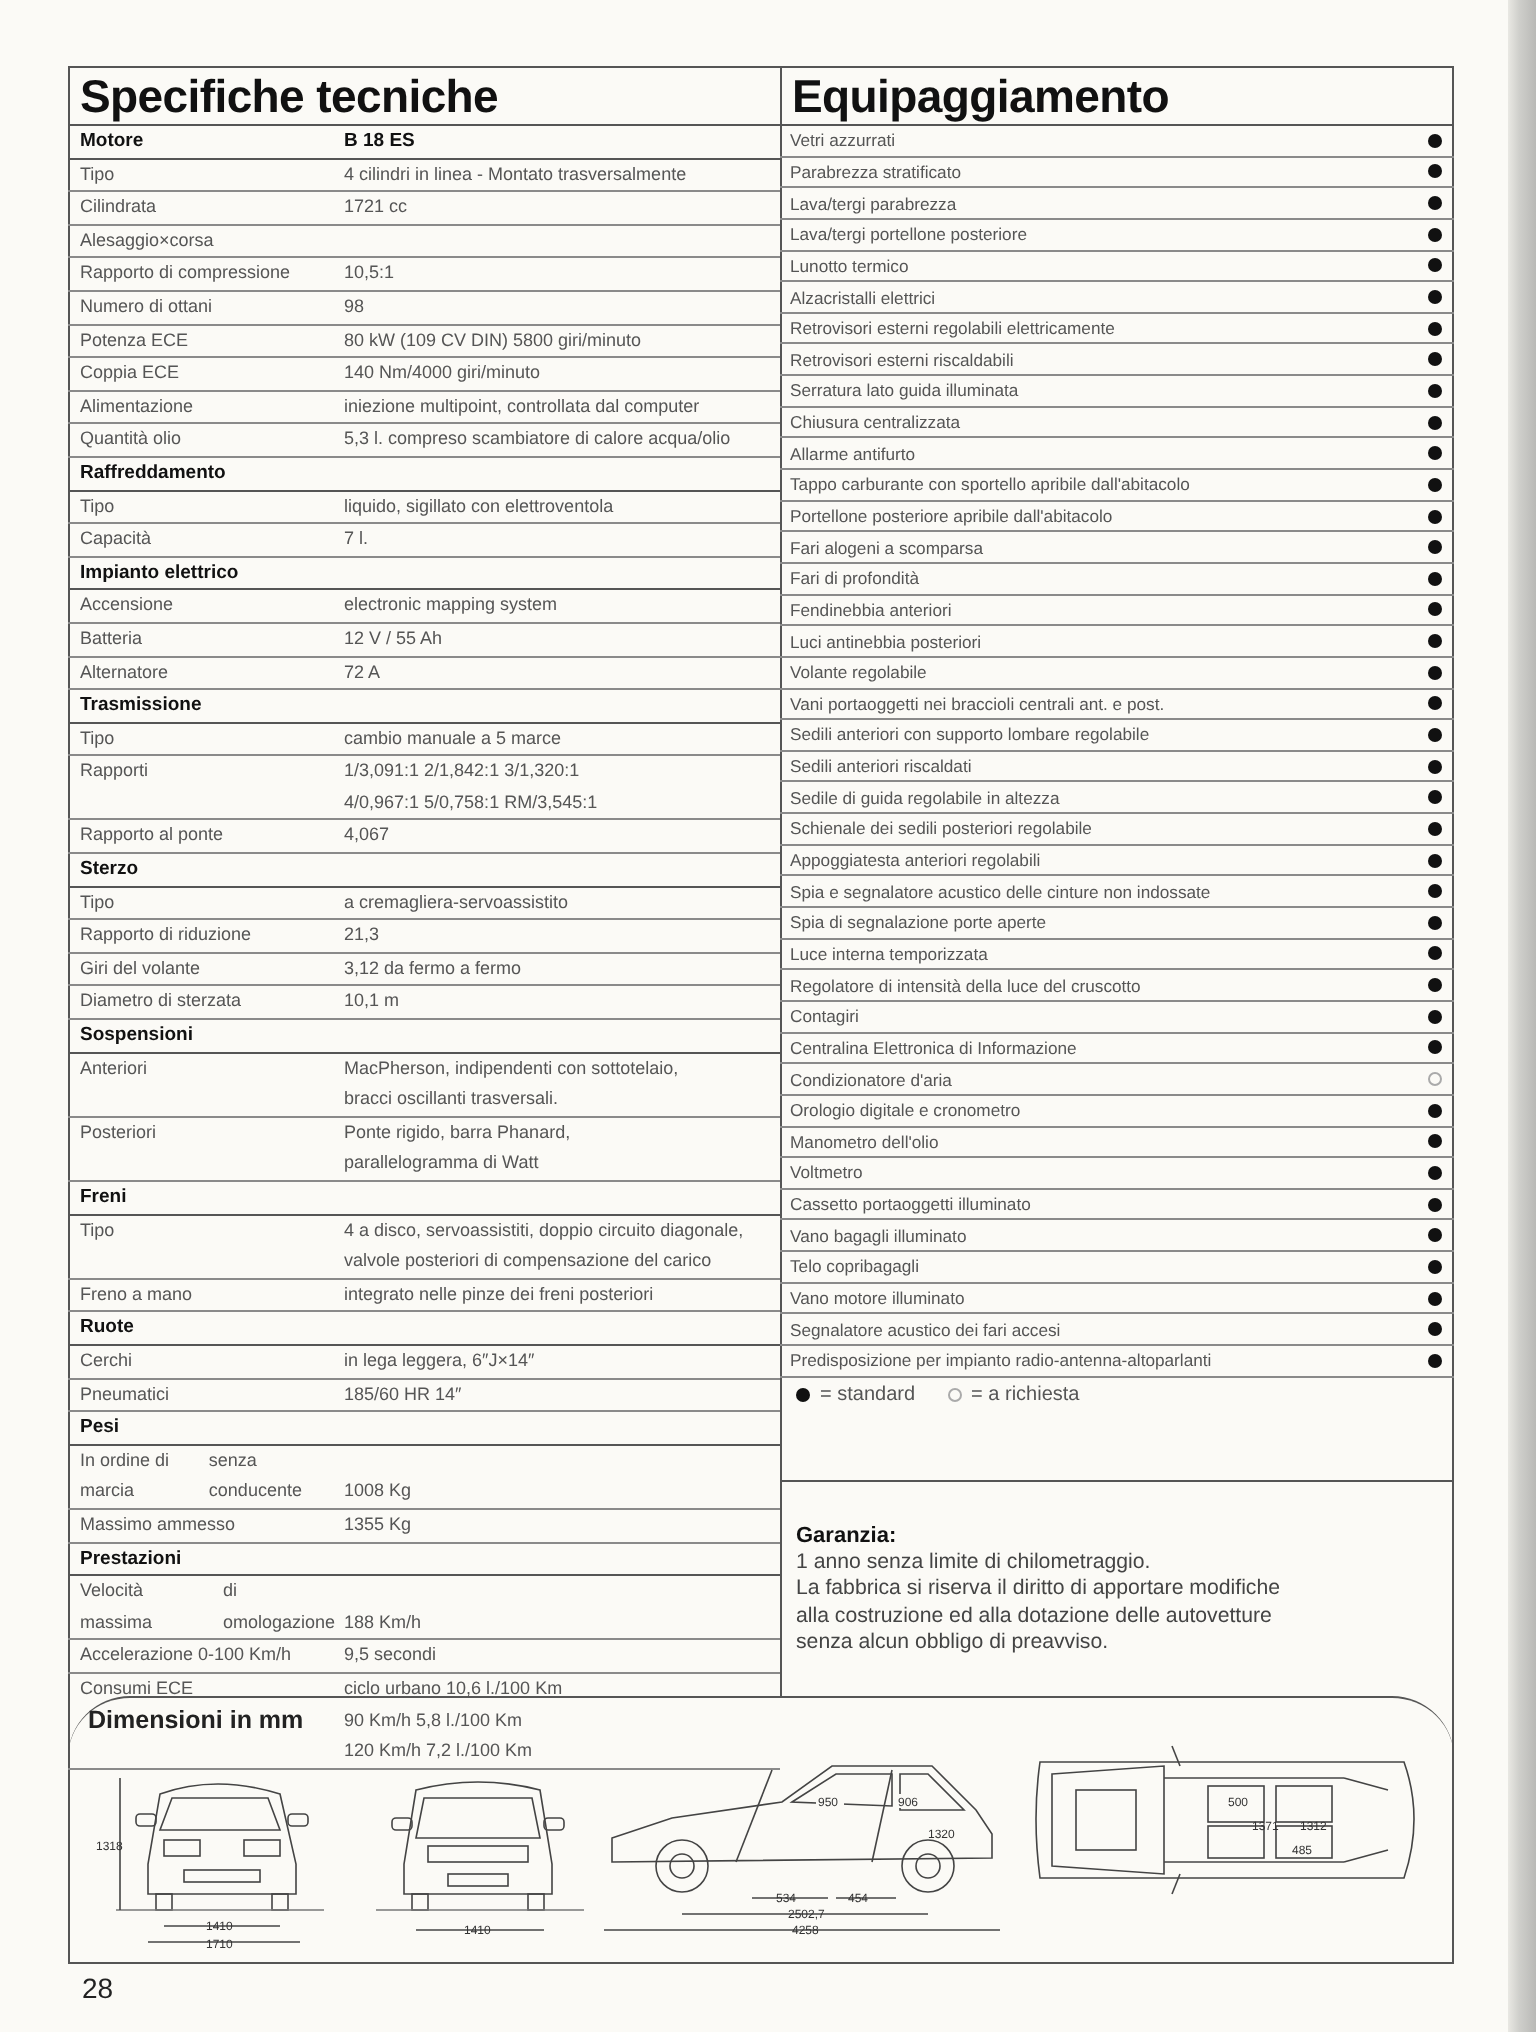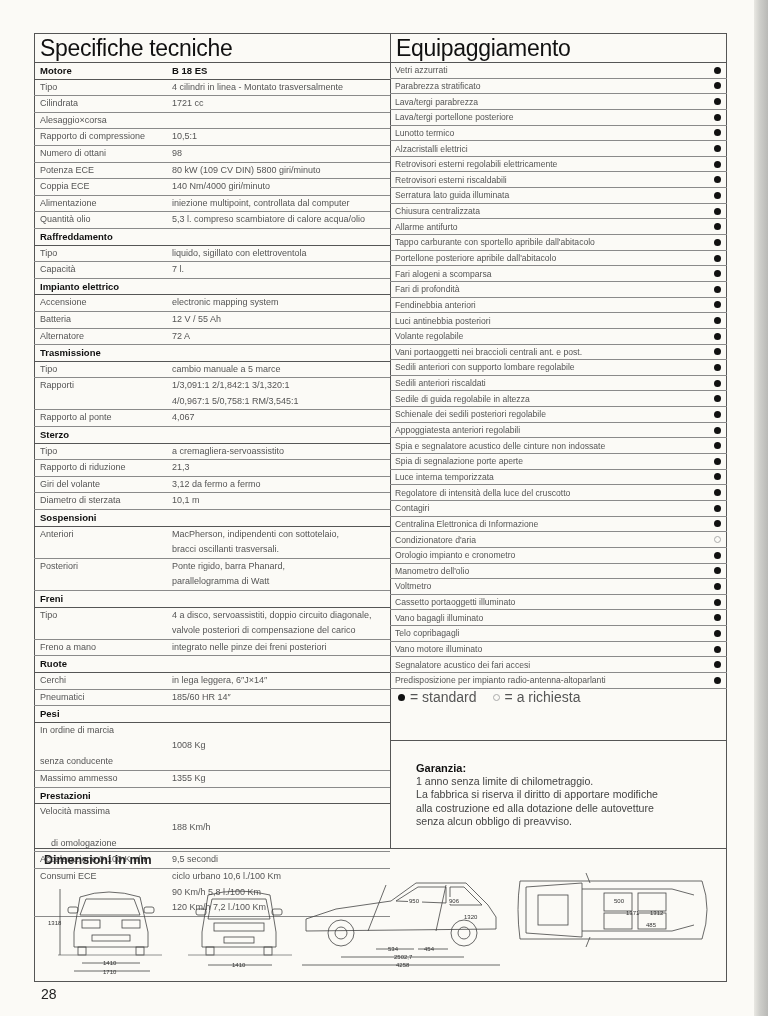--- a/index.html
+++ b/index.html
@@ -20,60 +20,60 @@
   .col-left {
     position: absolute; left: 34px; top: 33px; width: 357px; height: 815px;
     border-right: 1px solid #555; box-sizing: border-box;
   }
   .col-right {
     position: absolute; left: 390px; top: 33px; width: 337px; height: 815px;
     box-sizing: border-box;
   }
   .title {
     height: 30px; box-sizing: border-box; border-bottom: 1px solid #555;
-    font-size: 23px; font-weight: normal; color: #111;
+    font-size: 23px; font-weight: bold; color: #111;
     padding-left: 6px; line-height: 30px; letter-spacing: -0.3px;
   }
   .row {
     display: flex; box-sizing: border-box; border-bottom: 1px solid #8a8a8a;
     font-size: 9px; color: #555; line-height: 15.6px; min-height: 15.7px;
   }
   .row.head {
     font-weight: bold; color: #111; font-size: 9.5px;
     border-bottom: 1px solid #555;
     align-items: flex-end;
   }
   .row .lbl { width: 128px; padding-left: 6px; flex: none; }
   .row .val { flex: 1; padding-left: 4px; }
   .row .val div { min-height: 15.6px; }
-  .row.tall .lbl { display: flex; flex-direction: column; justify-content: flex-end; gap: 16px; }
+  .row.tall .lbl { display: flex; flex-direction: row; justify-content: flex-end; }
   .eq-row {
     display: flex; justify-content: space-between; align-items: center;
     height: 15.65px; box-sizing: border-box; border-bottom: 1px solid #8a8a8a;
     font-size: 8.6px; color: #555; padding: 0 6px 0 5px;
   }
   .dot { width: 7px; height: 7px; border-radius: 50%; background: #111; flex: none; }
   .dot.open { background: transparent; border: 1px solid #aaa; box-sizing: border-box; }
   .legend {
     height: 17px; display: flex; align-items: center; gap: 6px;
-    font-size: 14px; color: #555; padding-left: 8px; border-bottom: none;
+    font-size: 10px; color: #555; padding-left: 8px; border-bottom: none;
   }
   .legend .item { display: flex; align-items: center; gap: 5px; margin-right: 10px; }
   .warranty {
-    position: absolute; left: 416px; top: 762px; width: 320px;
+    position: absolute; left: 398px; top: 762px; width: 320px;
     font-size: 10.6px; color: #444; line-height: 13.2px;
   }
   .warranty .wt { font-weight: bold; color: #111; font-size: 11px; }
   .warranty-box {
     position: absolute; left: 390px; top: 740px; width: 337px; height: 108px;
     border-top: 1px solid #555; box-sizing: border-box;
   }
   .dims {
     position: absolute; left: 34px; top: 848px; width: 693px; height: 134px;
-    border-top: 1px solid #555; box-sizing: border-box;
+    border-top: 1px solid #555; box-sizing: border-box; border-radius: 31px;
   }
   .dims-title {
     position: absolute; left: 10px; top: 4px; font-size: 12.5px; font-weight: bold; color: #222;
   }
   .dims svg { position: absolute; }
   .dims text { font-family: "Liberation Sans", sans-serif; font-size: 6px; fill: #333; }
   .page-num {
     position: absolute; left: 41px; top: 986px; font-size: 14px; color: #222;
   }
 </style>
@@ -454,21 +454,21 @@
       </div>
       <div class="eq-row">
         <span>Centralina Elettronica di Informazione</span>
         <span class="dot"></span>
       </div>
       <div class="eq-row">
         <span>Condizionatore d'aria</span>
         <span class="dot open"></span>
       </div>
       <div class="eq-row">
-        <span>Orologio impianto e cronometro</span>
+        <span>Orologio digitale e cronometro</span>
         <span class="dot"></span>
       </div>
       <div class="eq-row">
         <span>Manometro dell'olio</span>
         <span class="dot"></span>
       </div>
       <div class="eq-row">
         <span>Voltmetro</span>
         <span class="dot"></span>
       </div>

